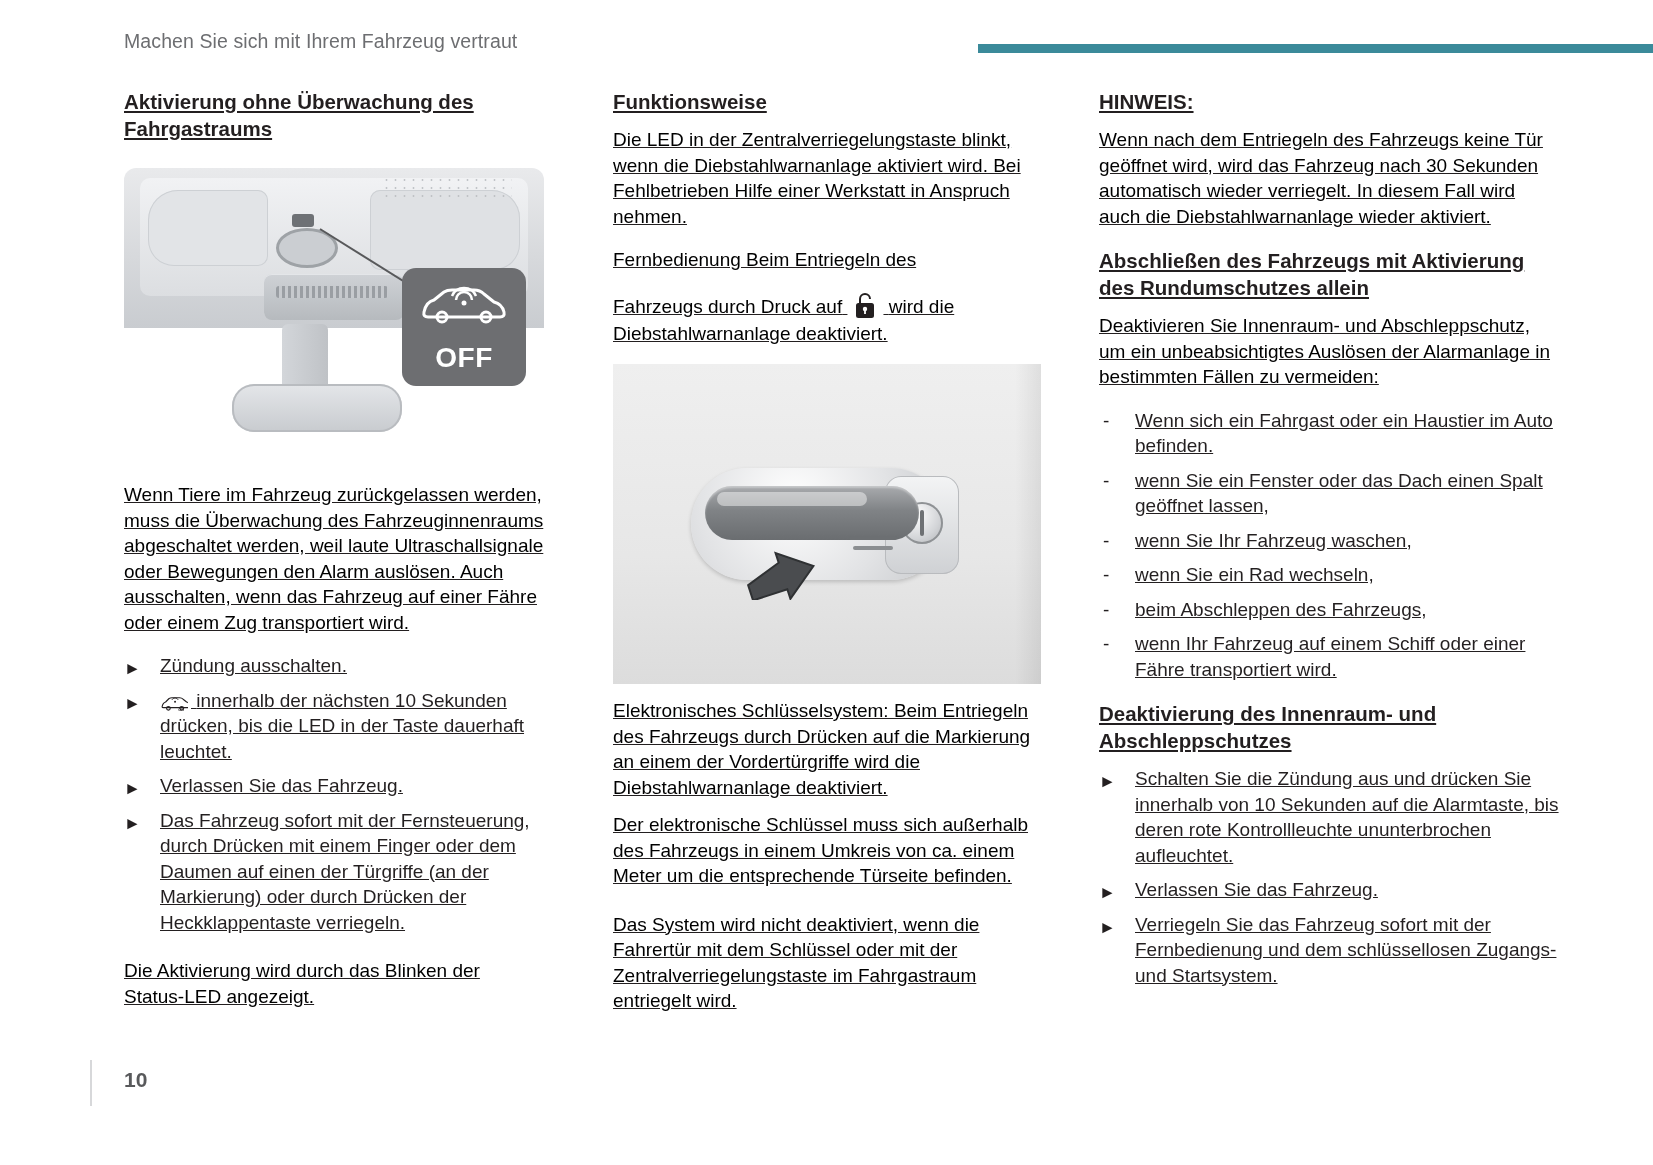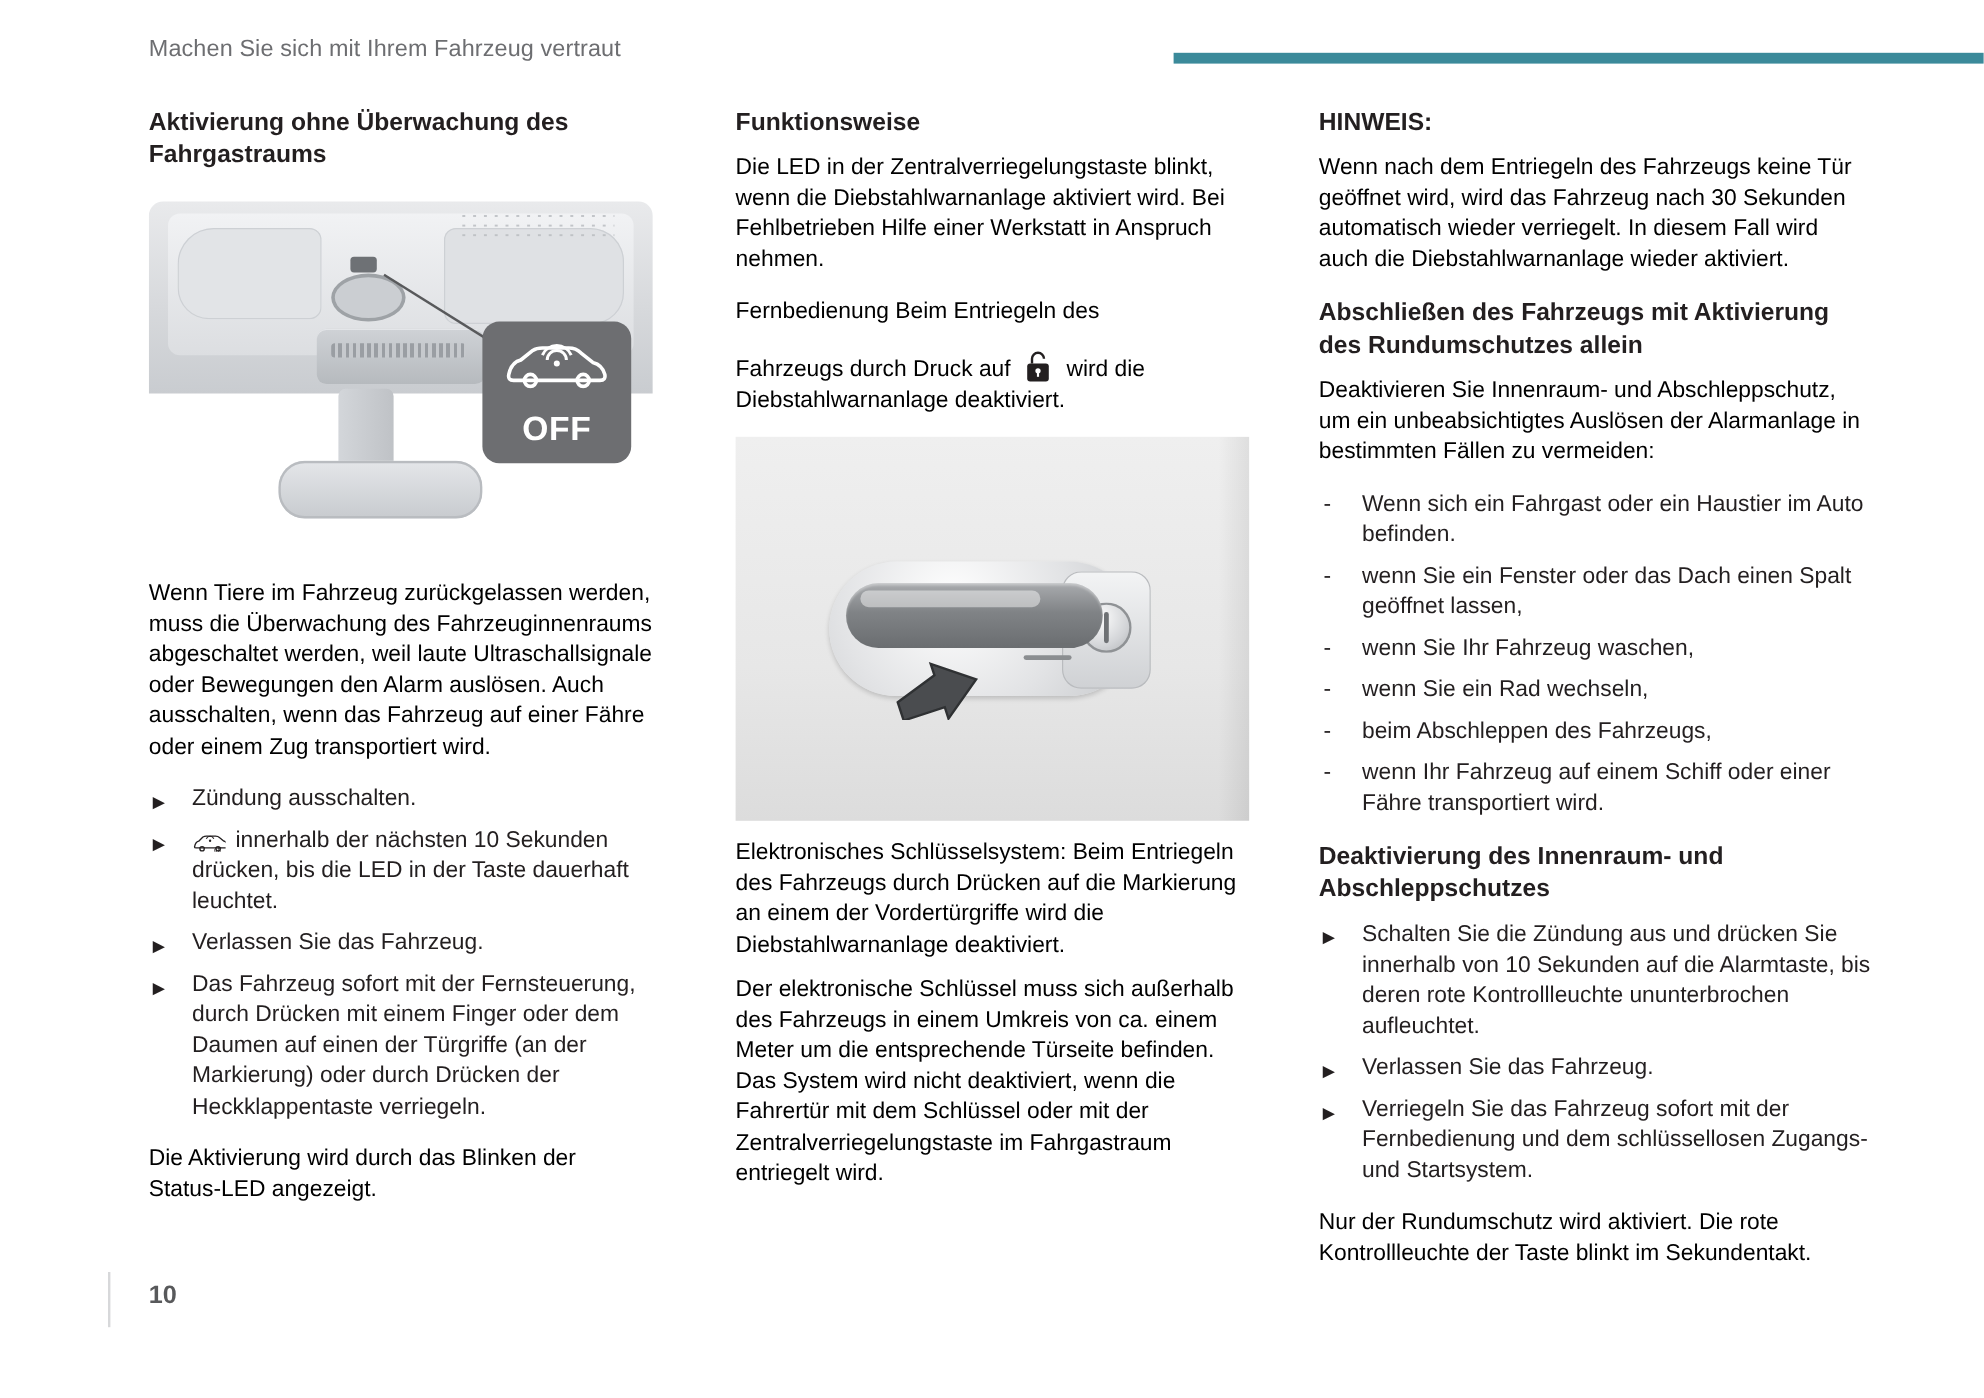--- a/index.html
+++ b/index.html
@@ -39,41 +39,42 @@
     top: 14px;
     width: 675px;
     height: 9px;
     background: #3b8a9a;
   }
 
   
   .col {
     position: absolute;
     top: 88px;
+    text-decoration: underline;
   }
   .col-1 { left: 124px; width: 420px; }
   .col-2 { left: 613px; width: 428px; }
   .col-3 { left: 1099px; width: 460px; }
 
   h2.sec {
     font-size: 20.5px;
     line-height: 27px;
     font-weight: bold;
     margin: 0 0 14px 0;
     color: #231f20;
   }
   h2.sec.tight { margin-bottom: 12px; }
 
   p.body {
     font-size: 19px;
     line-height: 25.5px;
     margin: 0 0 18px 0;
     color: #000000;
   }
-  p.body.last { margin-bottom: 0; }
+  p.body.last { margin-bottom: 0; margin-top: 23px; }
   p.nogap { margin-bottom: 0; }
 
   
   .fig-mirror {
     position: relative;
     width: 420px;
     height: 310px;
     margin: 4px 0 16px 0;
     overflow: hidden;
   }
@@ -515,17 +516,16 @@
     <li>
       <span class="arrow">►</span>
       <span>Verlassen Sie das Fahrzeug.</span>
     </li>
     <li>
       <span class="arrow">►</span>
       <span>Verriegeln Sie das Fahrzeug sofort mit der Fernbedienung und dem schlüssellosen Zugangs- und Startsystem.</span>
     </li>
   </ul>
 
-  <p class="body last">Nur der Rundumschutz wird aktiviert. Die rote Kontrollleuchte der Taste blinkt im Sekundentakt.</p>
 </div>
 
 <div class="footer-rule"></div>
 <div class="page-number">10</div>
 
 </body></html>

